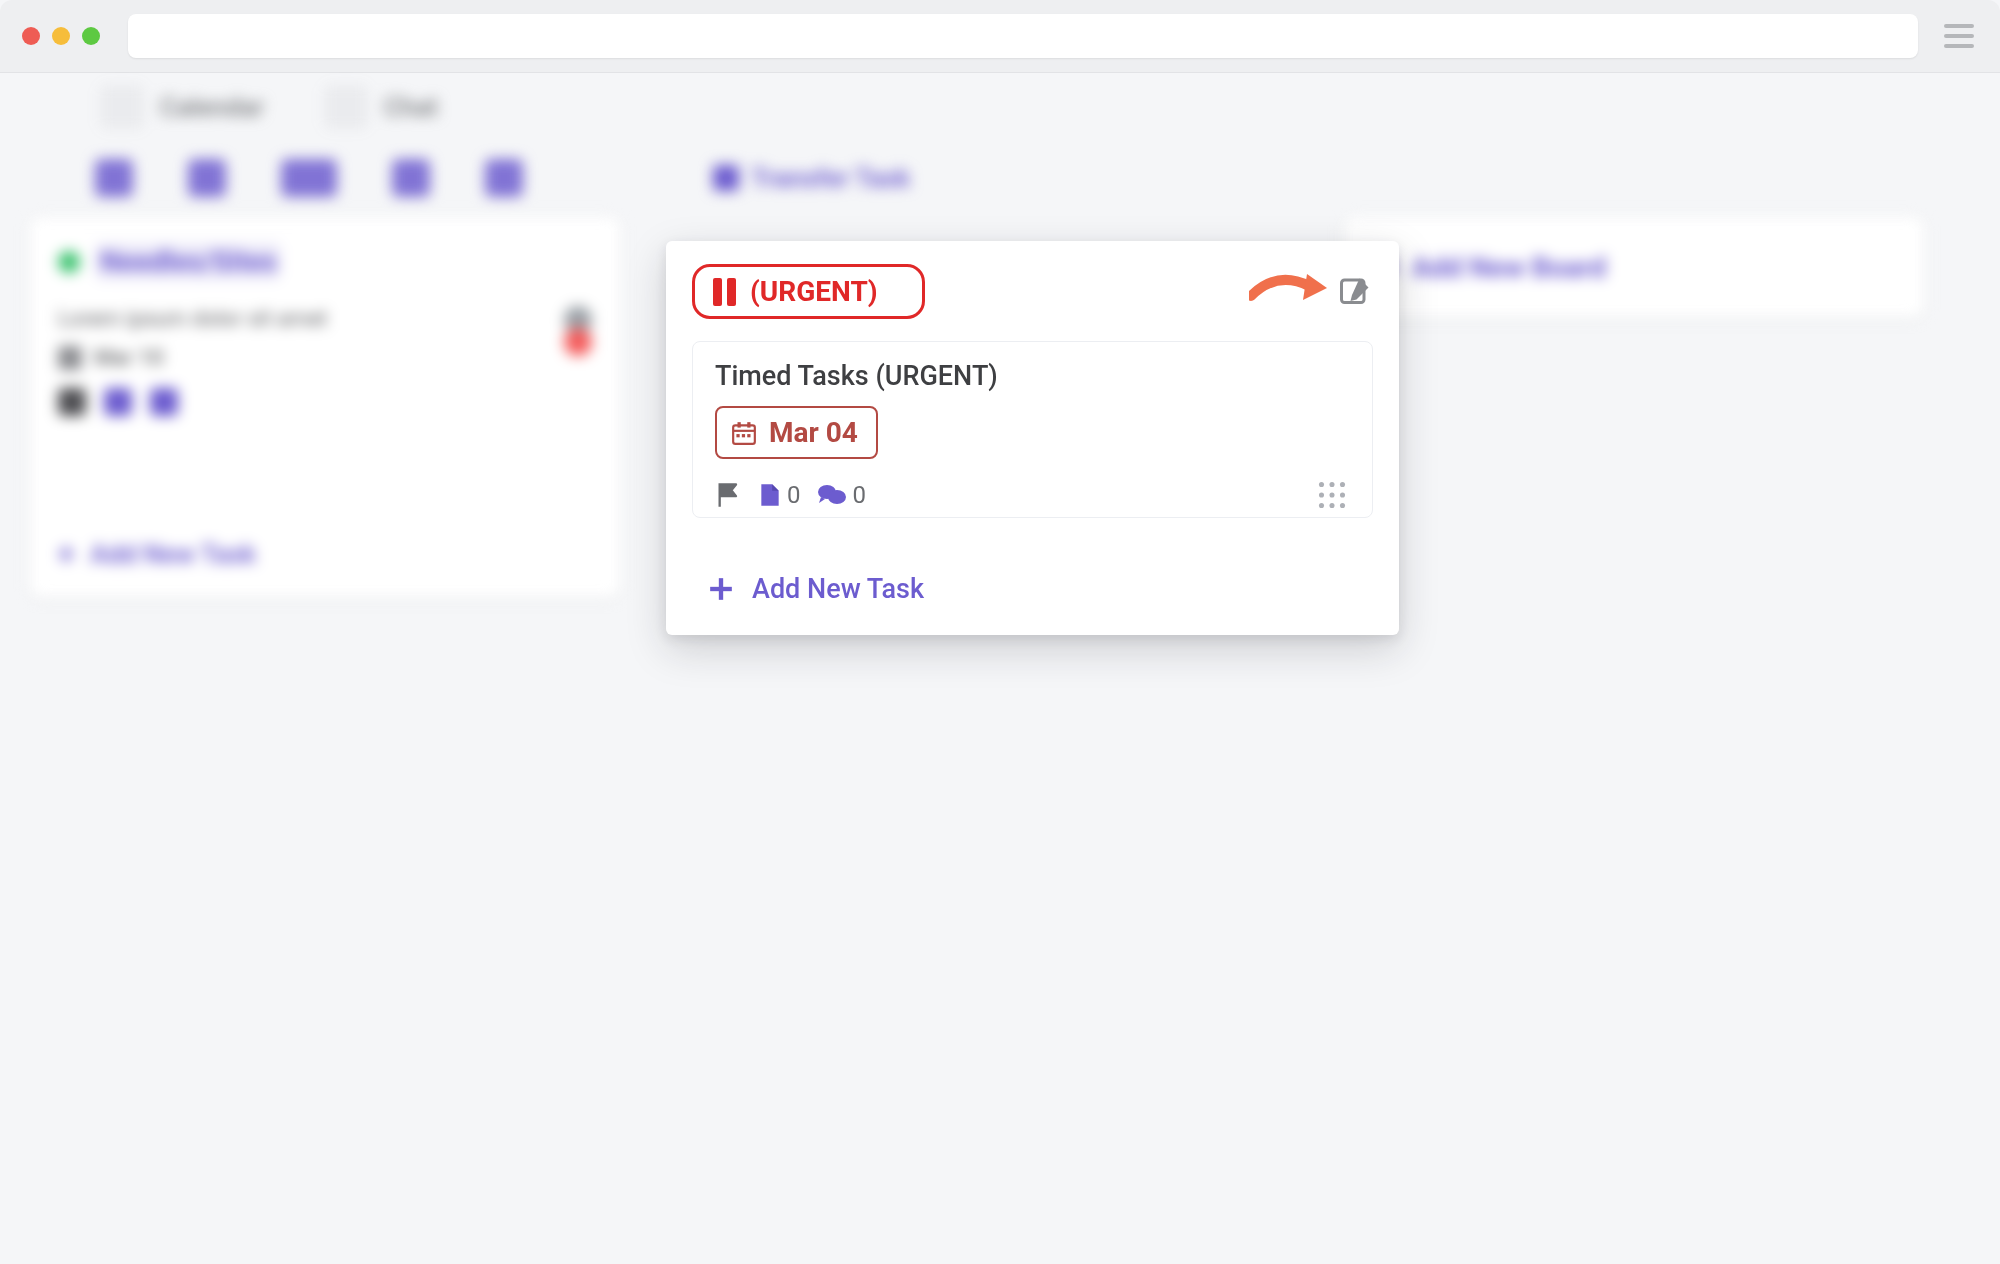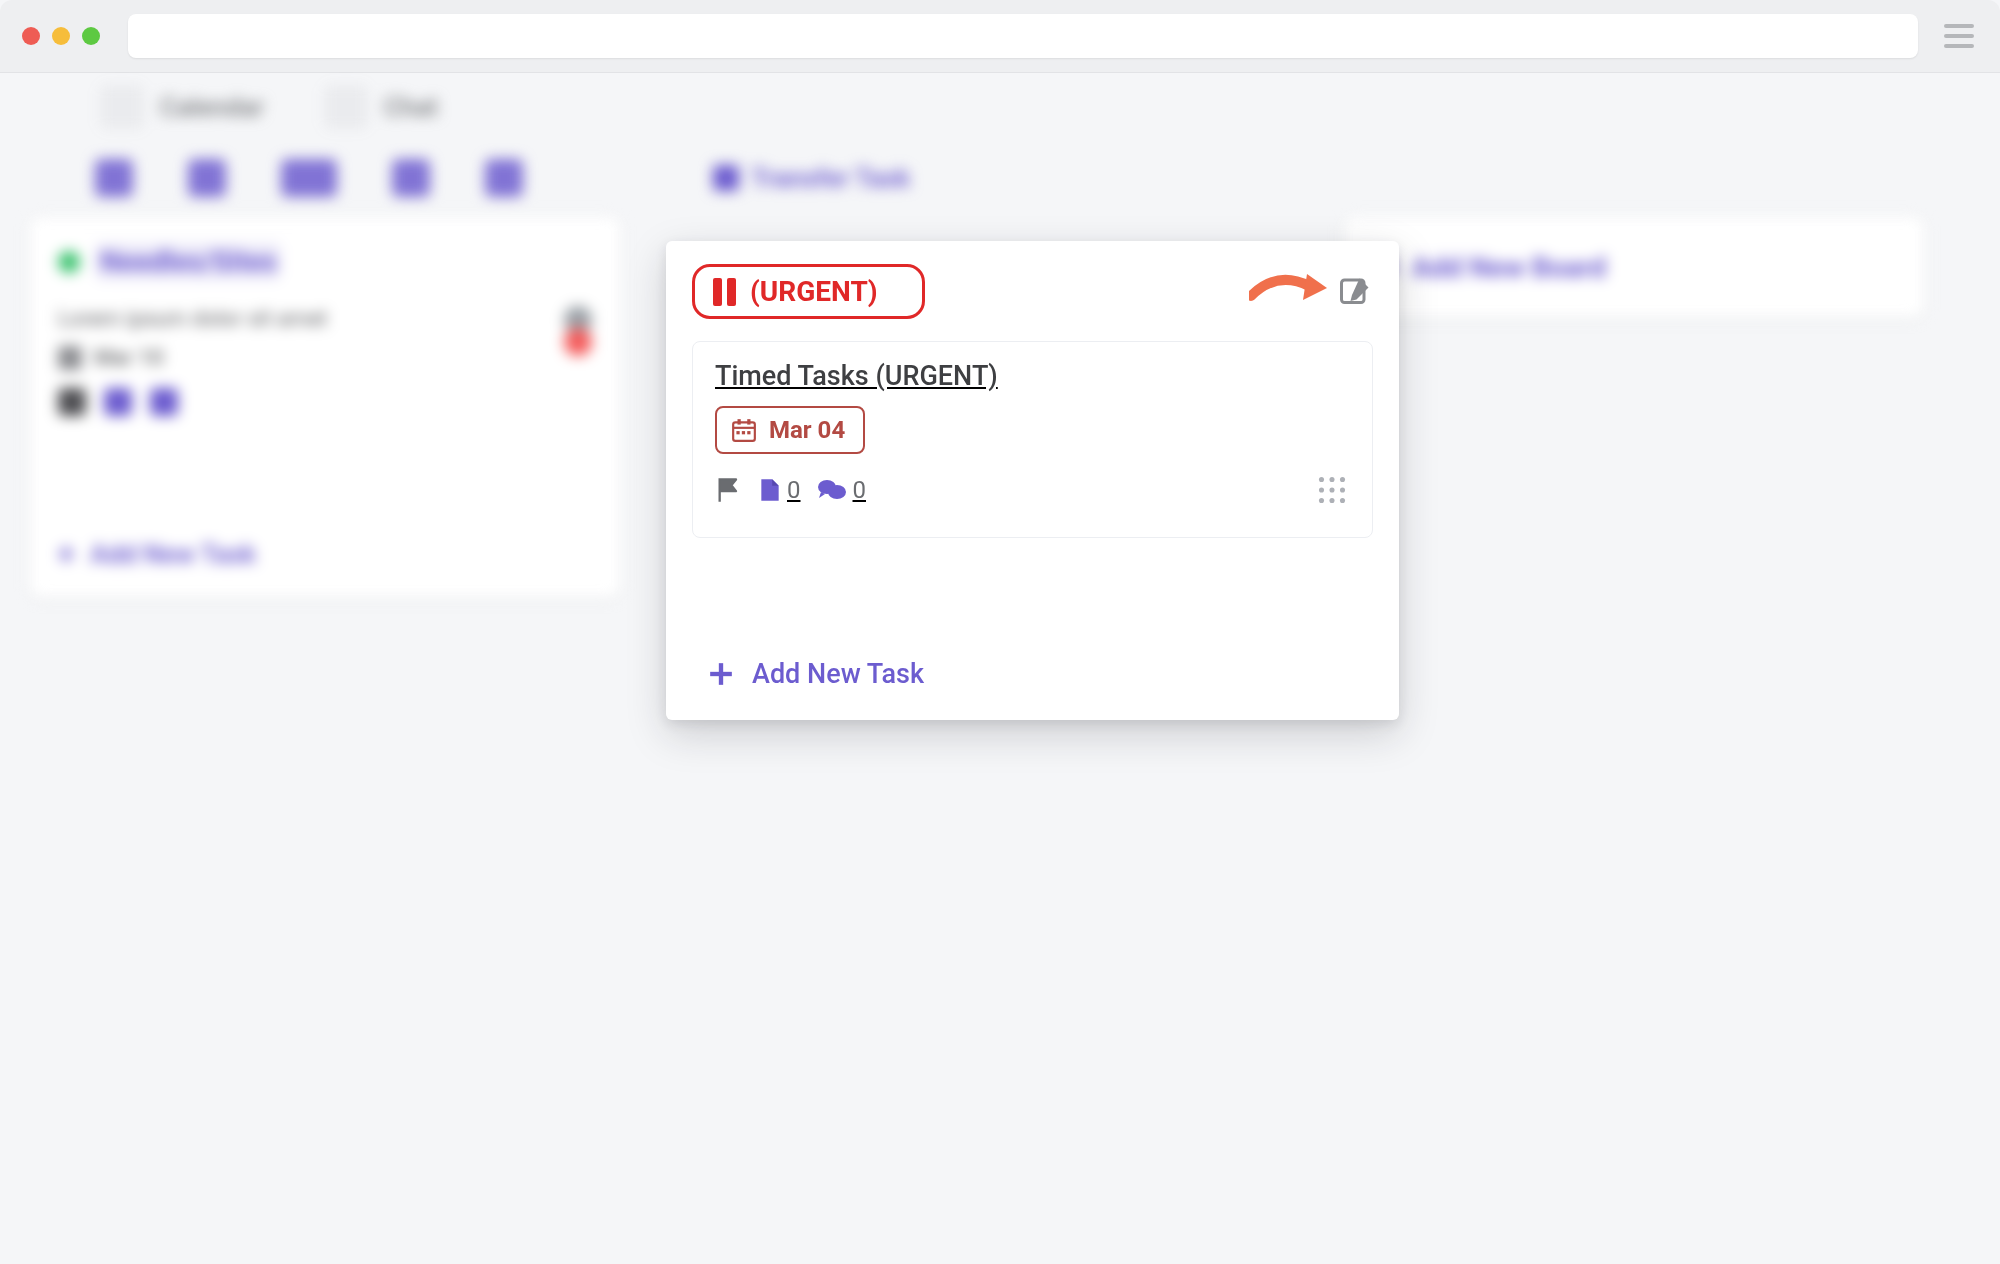--- a/index.html
+++ b/index.html
@@ -171,51 +171,50 @@
     top: 2px;
     width: 78px;
     height: 46px;
     z-index: 5;
     pointer-events: none;
   }
 
   .task-card {
     border: 1px solid #eceef2;
     border-radius: 8px;
-    padding: 18px 22px 29px 22px;
+    padding: 18px 22px 4px 22px;
     margin-bottom: 26px;
-    text-decoration: underline;
   }
   .task-title {
     color: #3e3f42; font-size: 27px; font-weight: 500;
     margin-bottom: 14px;
   }
   .date-pill {
     display:inline-flex;align-items:center;gap:12px;
     border:2px solid #b34a43;
     border-radius:8px;
     padding:8px 18px 8px 14px;
-    color:#b34a43; font-weight:700; font-size:24px;
+    color:#b34a43; font-weight:700; font-size:28px;
     margin-bottom: 18px;
   }
   .cal-icon { width:26px;height:26px; }
   .card-footer {
     display:flex; align-items:center; justify-content:space-between;
   }
   .meta-left { display:flex; align-items:center; gap:16px; color:#6a6c70; font-size:24px; }
   .meta-item { display:flex; align-items:center; gap:6px; }
   .flag-ic { width:28px;height:28px; color:#6a6c70; }
   .file-ic { width:22px;height:26px; color:#6c5ccf; }
   .chat-ic { width:30px;height:26px; color:#6c5ccf; }
   .drag-grid { width:36px;height:36px; cursor:grab; color:#adb0b6; }
 
   .add-new-task {
     display:flex; align-items:center; gap:18px;
     color:#6c5ccf; font-weight:500; font-size:27px;
-    margin-top: 120px;
+    margin-top: 55px;
     padding-left: 16px;
     cursor:pointer;
   }
   .plus-ic { width:26px;height:26px; color:#6c5ccf; }
 
 </style>
 </head>
 <body>
 
 <div class="browser-chrome">

